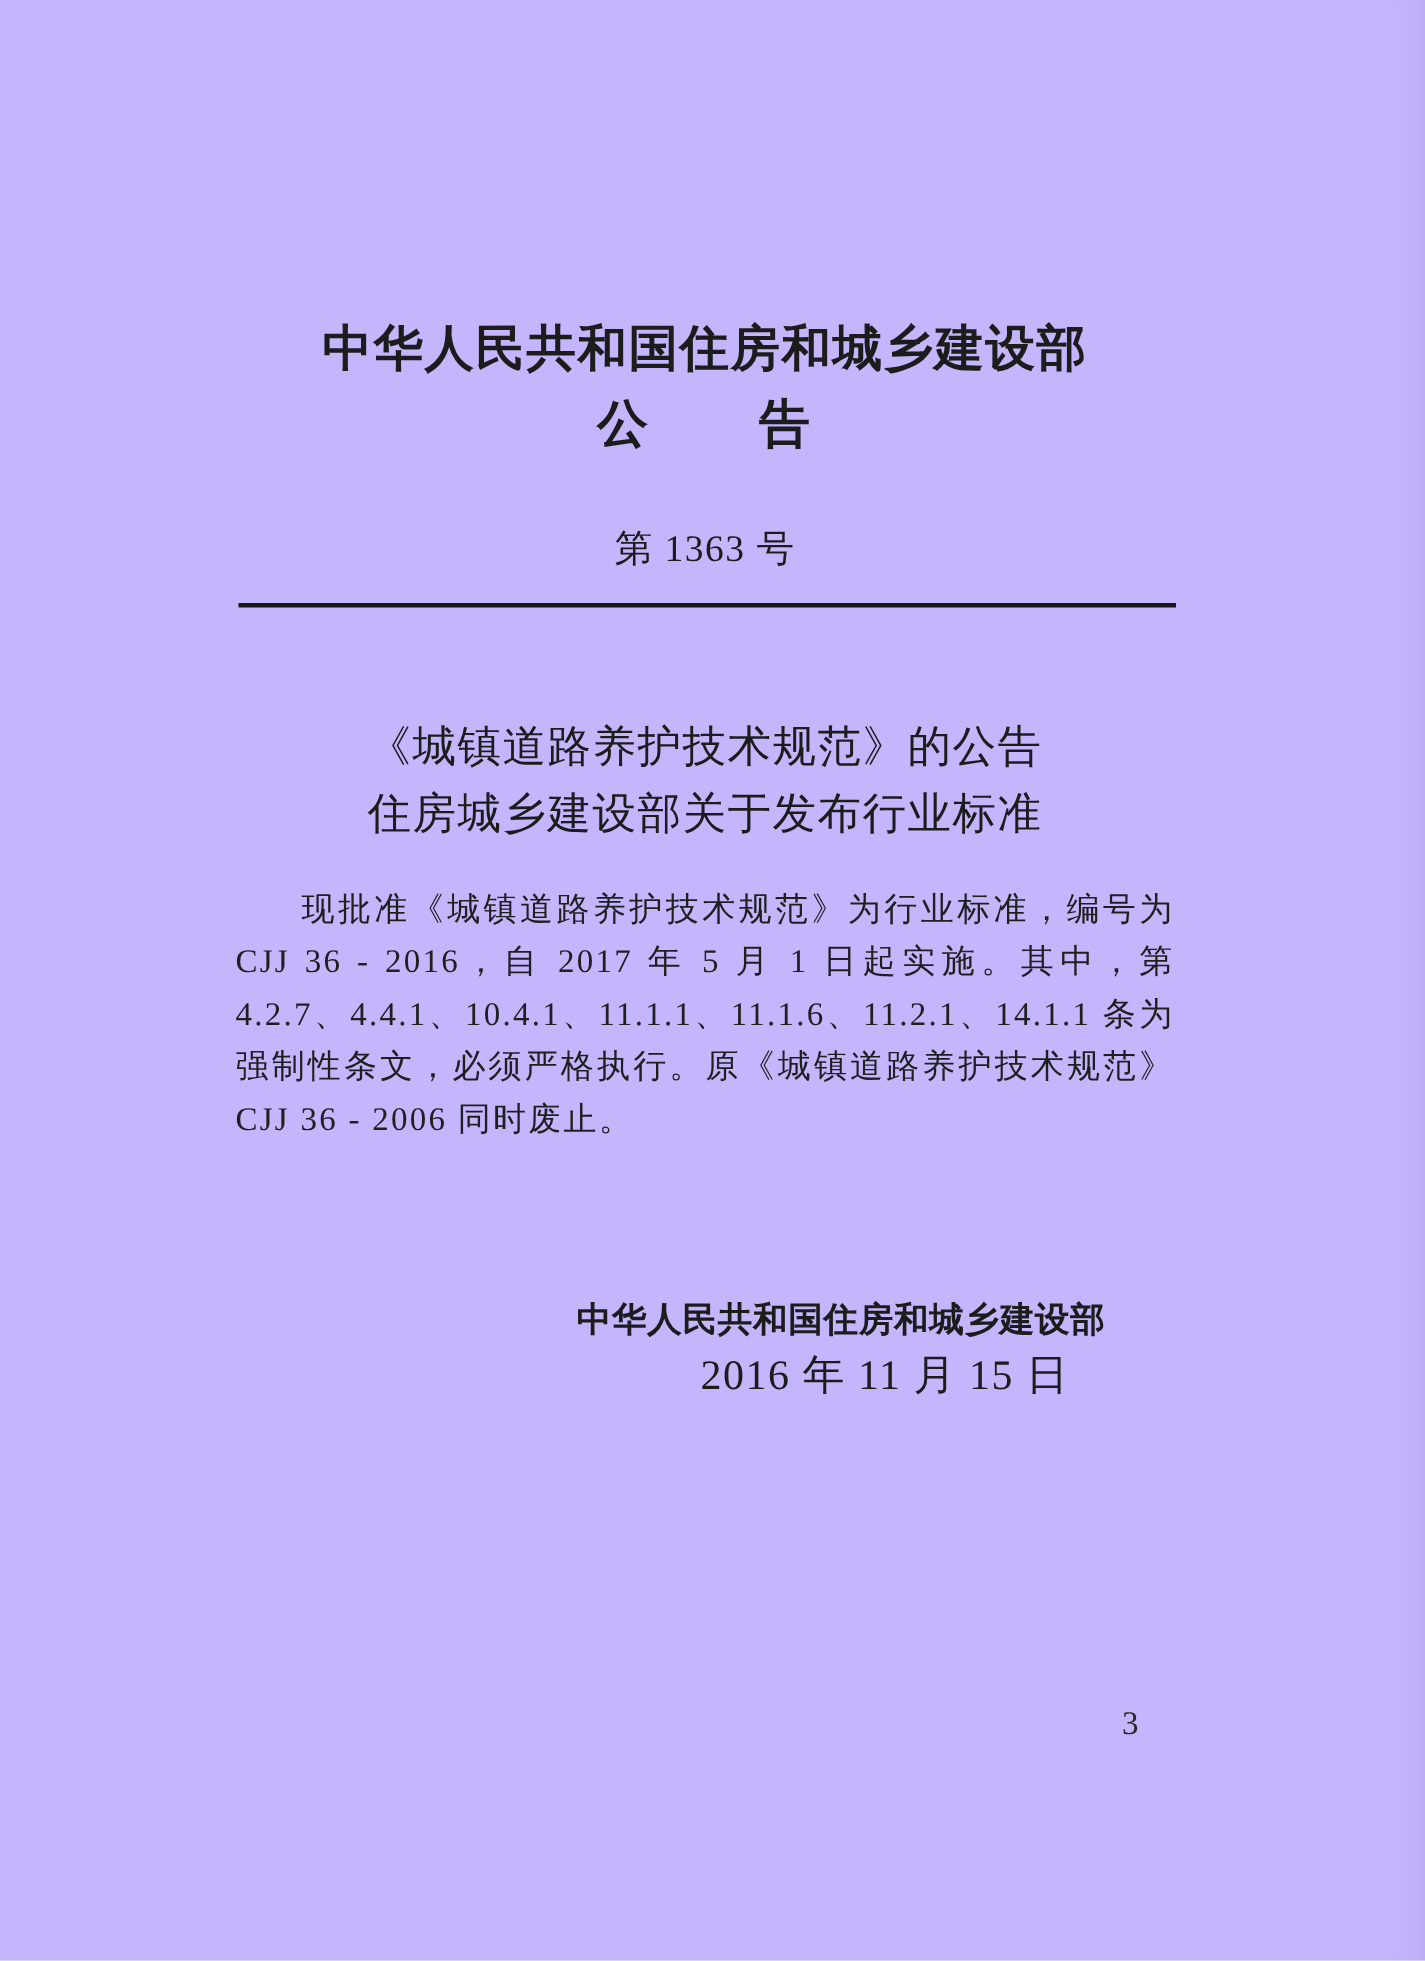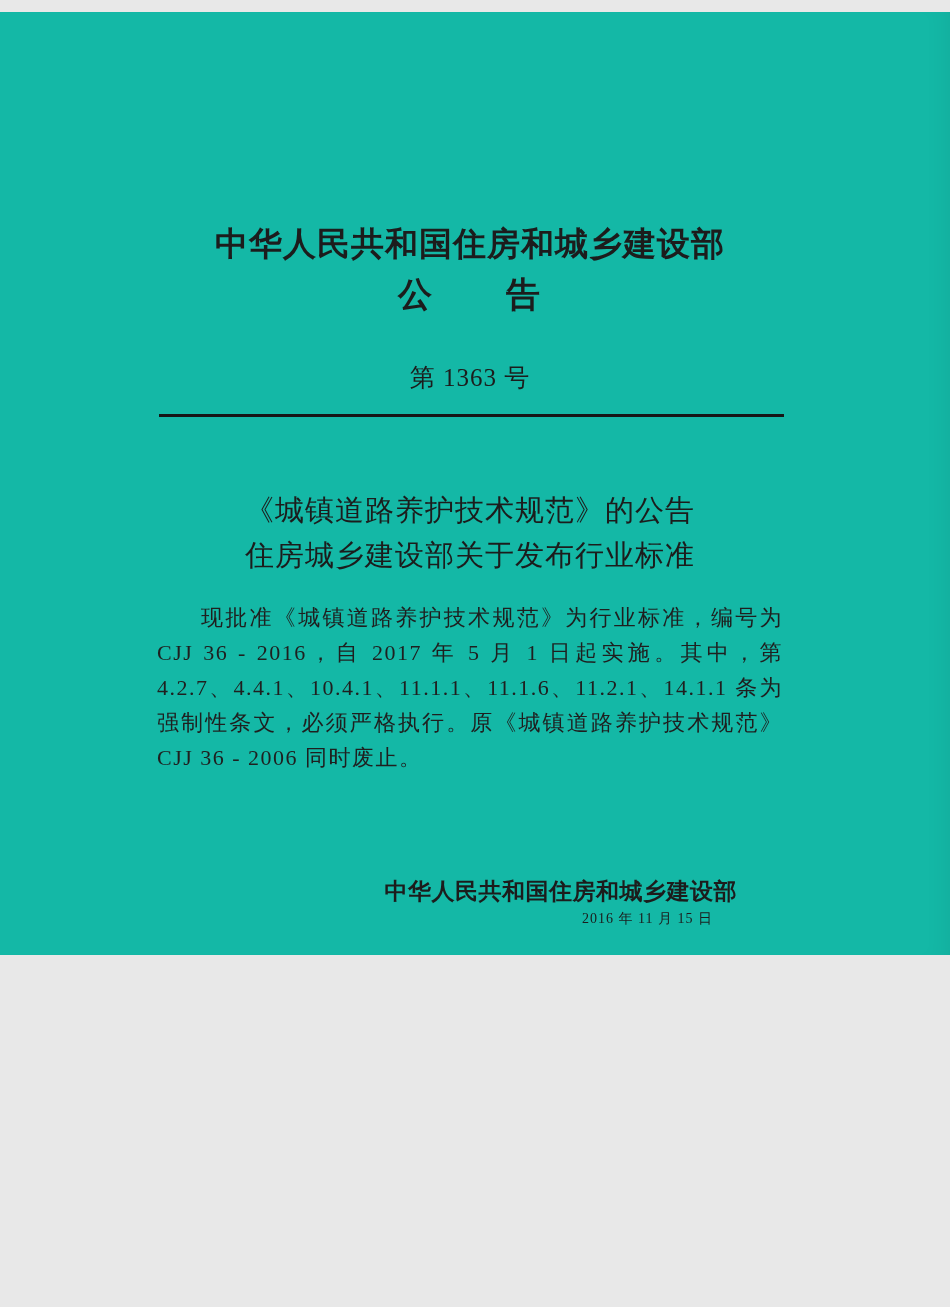--- a/index.html
+++ b/index.html
@@ -3,23 +3,23 @@
 <meta charset="utf-8">
 <style>
   html, body {
     margin: 0;
     padding: 0;
     background: #e8e8e8;
   }
   .page {
     position: relative;
     width: 950px;
-    height: 943px;
-    margin: 12px auto;
-    background: #14b8a6;
+    height: 1307px;
+    margin: 0 auto;
+    background: #c4b5fd;
     overflow: hidden;
     font-family: "Liberation Serif", serif;
     color: #1c1c1c;
     box-shadow: inset -20px 0 26px -20px rgba(0,0,0,0.08);
   }
   .issuer-title {
     position: absolute;
     top: 210px;
     left: 157px;
     width: 626px;
@@ -104,21 +104,21 @@
     letter-spacing: 0.5px;
   }
   .signature-date {
     position: absolute;
     top: 898px;
     left: 157px;
     width: 626px;
     padding-right: 70px;
     box-sizing: border-box;
     text-align: right;
-    font-size: 14px;
+    font-size: 28px;
     letter-spacing: 1px;
   }
   .page-number {
     position: absolute;
     top: 1136px;
     left: 748px;
     font-size: 22px;
     color: #2a2a2a;
   }
 </style>

